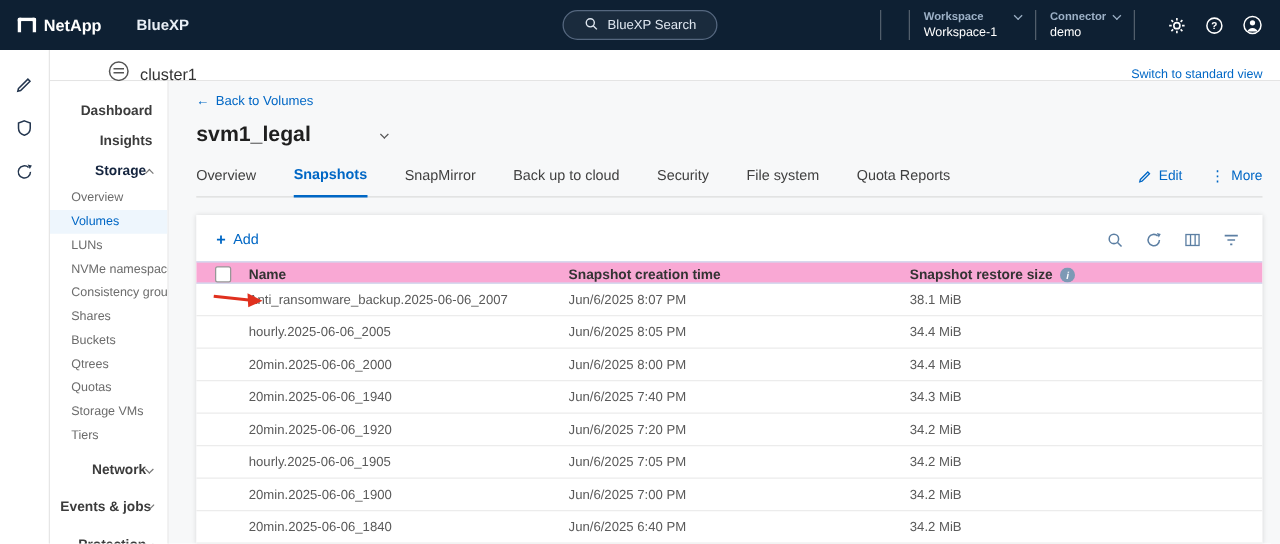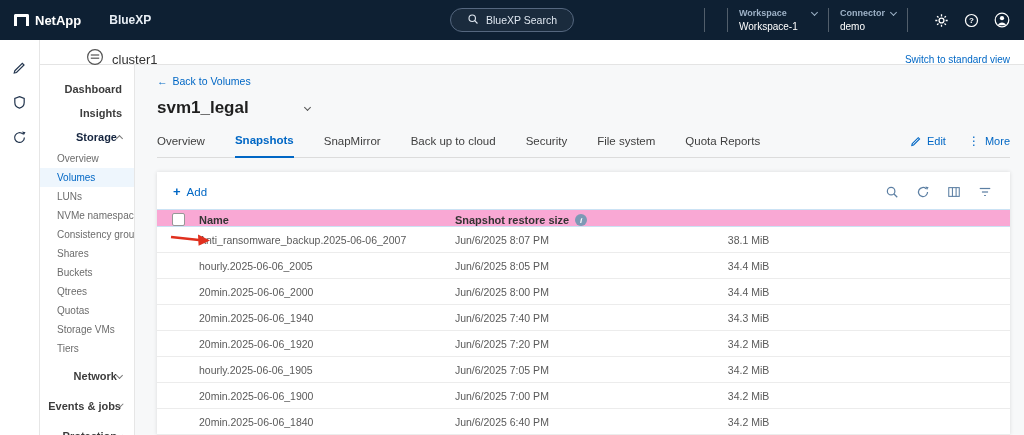--- a/index.html
+++ b/index.html
@@ -294,20 +294,21 @@
                     </svg>
                 </span>
               </span>
             </div>
 
             <div class="thead">
               <div class="c-check">
                   <span class="checkbox"></span>
                 </div>
               <div class="c-name">Name</div>
+              <div class="c-time">Snapshot creation time</div>
               <div class="c-size">
                 <span>Snapshot restore size</span>
                 <span class="info-dot">i</span>
               </div>
             </div>
 
             <div>
               <div class="trow">
                 <svg class="annot" width="44" height="16" viewBox="0 0 44 16">
                     <line x1="2" y1="5" x2="30" y2="8" stroke="#e0301e" stroke-width="2.6"></line>

